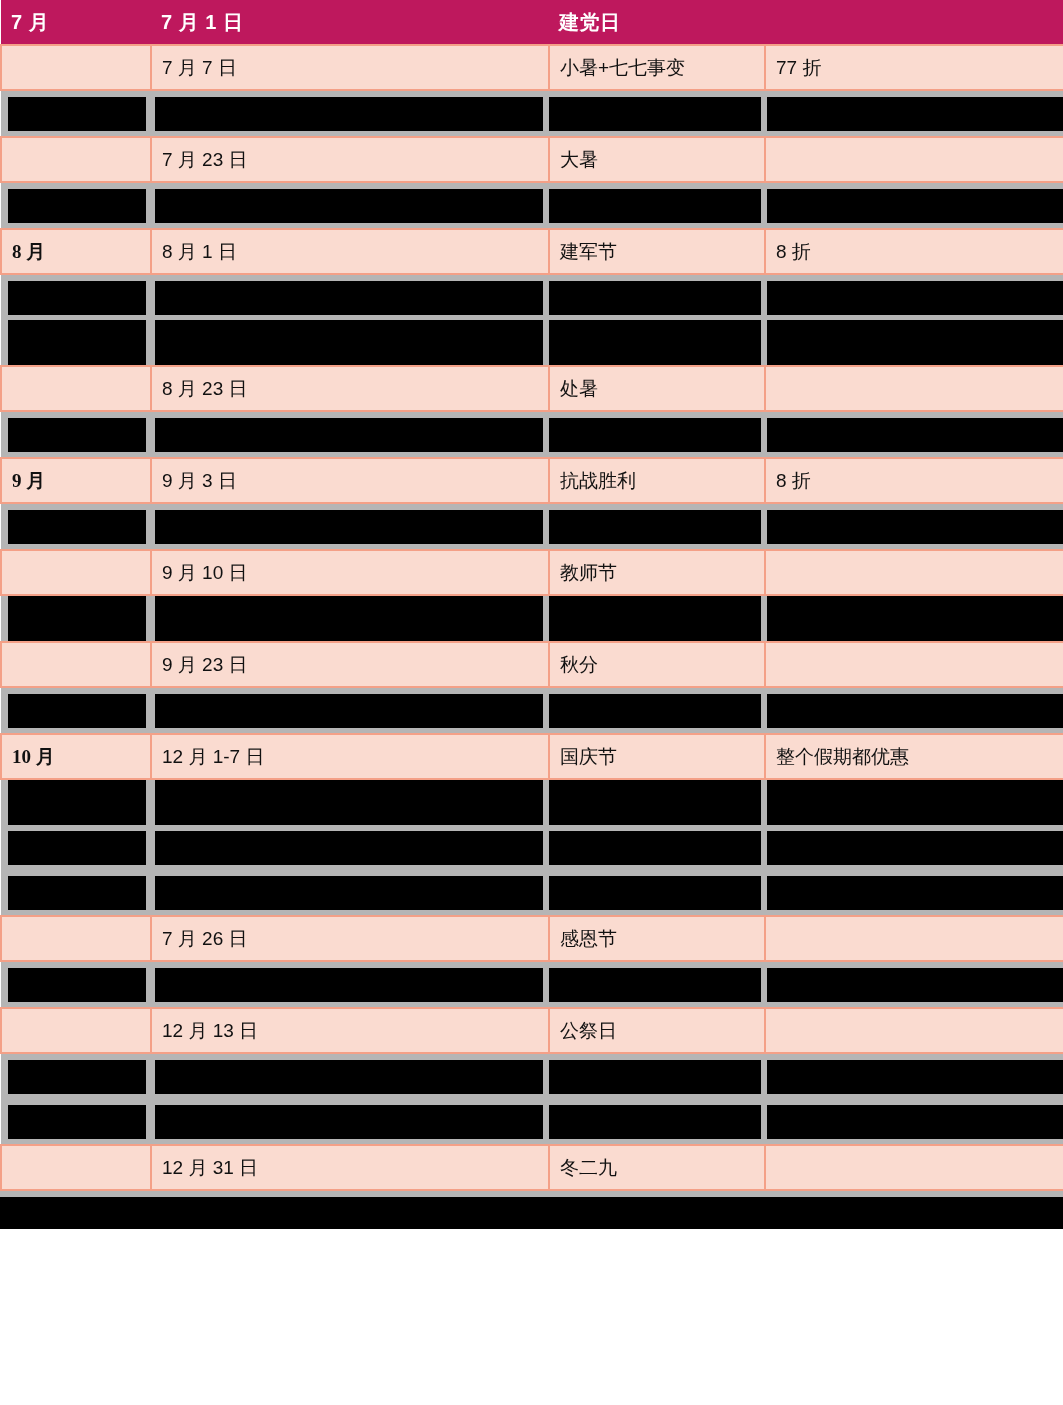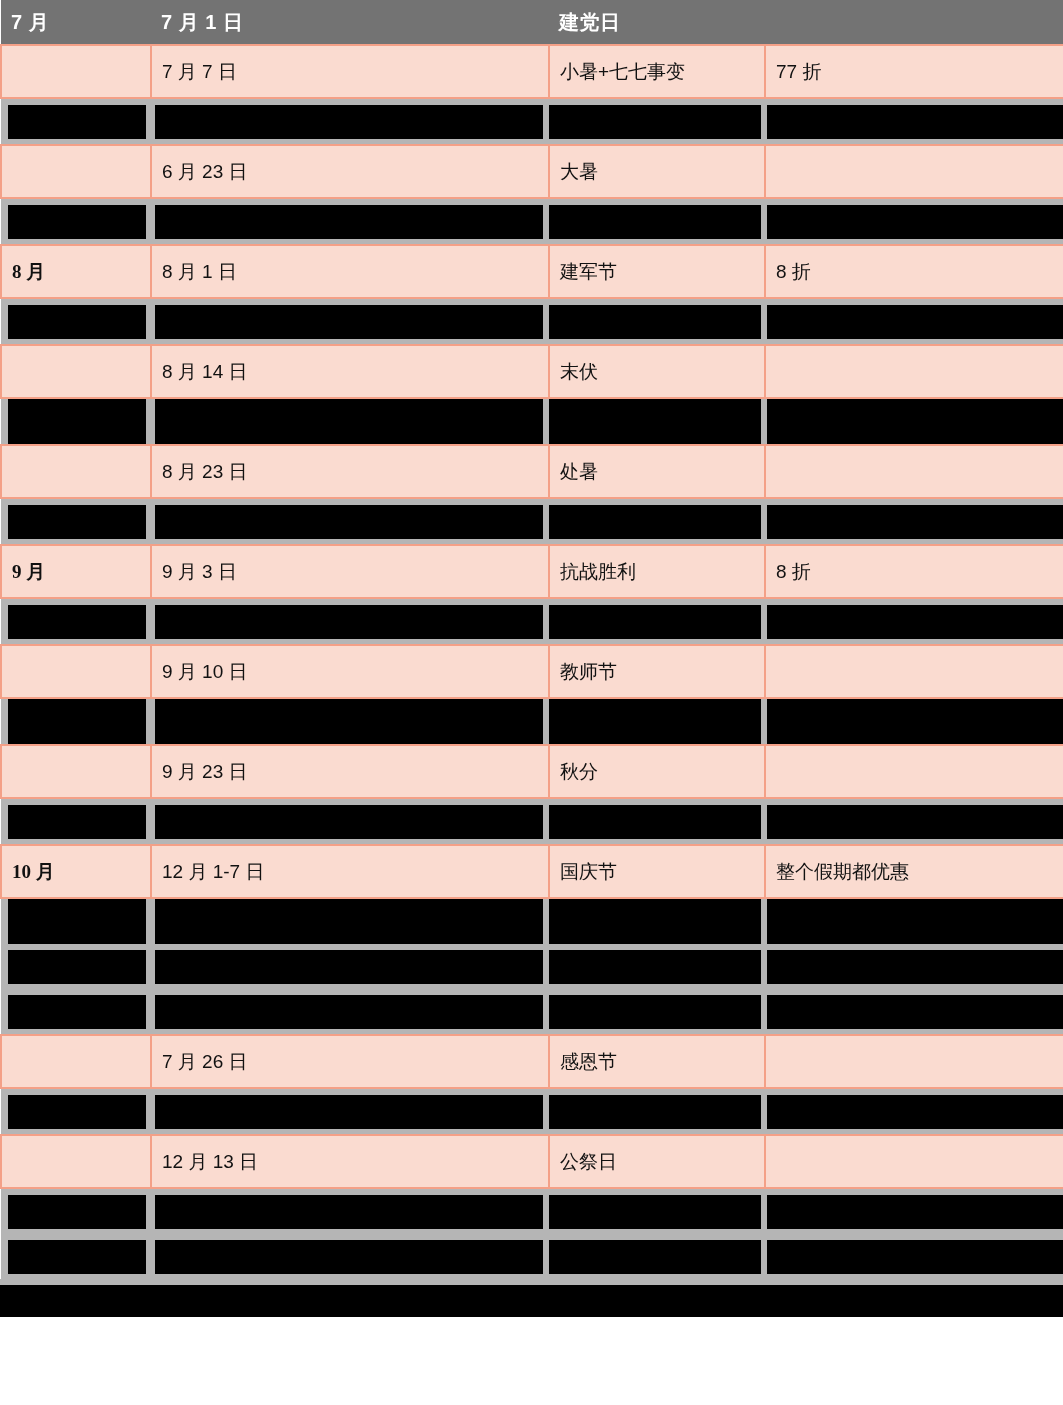--- a/index.html
+++ b/index.html
@@ -21,33 +21,33 @@
   }
 
   .calendar-table col.c-month  { width: 150px; }
   .calendar-table col.c-date   { width: 398px; }
   .calendar-table col.c-event  { width: 216px; }
   .calendar-table col.c-promo  { width: 299px; }
 
   
   tr.header-row { height: 45px; }
   tr.header-row td {
-    background: #737373;
+    background: #be185d;
     color: #ffffff;
     font-size: 20px;
     font-weight: bold;
     padding: 0 8px 0 10px;
     vertical-align: middle;
     border: none;
     letter-spacing: 0.5px;
     white-space: nowrap;
   }
 
   
-  tr.data-row { height: 53px; }
+  tr.data-row { height: 45px; }
   tr.data-row td {
     background: #FADBD0;
     color: #111111;
     font-size: 19px;
     padding: 0 8px 0 10px;
     vertical-align: middle;
     border-right: 2px solid #F4A087;
     border-top: 2px solid #F4A087;
     border-bottom: 2px solid #F4A087;
     white-space: nowrap;
@@ -147,21 +147,21 @@
         </td>
         <td class="event-cell">
           <span class="bar"></span>
         </td>
         <td class="promo-cell">
           <span class="bar"></span>
         </td>
       </tr>
       <tr class="data-row">
         <td class="month-cell"></td>
-        <td class="date-cell">6 月 23 日</td>
+        <td class="date-cell">7 月 23 日</td>
         <td class="event-cell">大暑</td>
         <td class="promo-cell"></td>
       </tr>
       <tr class="redacted-row capped">
         <td class="month-cell">
           <span class="bar"></span>
         </td>
         <td class="date-cell">
           <span class="bar"></span>
         </td>
@@ -185,26 +185,20 @@
         <td class="date-cell">
           <span class="bar"></span>
         </td>
         <td class="event-cell">
           <span class="bar"></span>
         </td>
         <td class="promo-cell">
           <span class="bar"></span>
         </td>
       </tr>
-      <tr class="data-row">
-        <td class="month-cell"></td>
-        <td class="date-cell">8 月 14 日</td>
-        <td class="event-cell">末伏</td>
-        <td class="promo-cell"></td>
-      </tr>
       <tr class="redacted-row flush">
         <td class="month-cell">
           <span class="bar"></span>
         </td>
         <td class="date-cell">
           <span class="bar"></span>
         </td>
         <td class="event-cell">
           <span class="bar"></span>
         </td>
@@ -387,16 +381,22 @@
         <td class="date-cell">
           <span class="bar"></span>
         </td>
         <td class="event-cell">
           <span class="bar"></span>
         </td>
         <td class="promo-cell">
           <span class="bar"></span>
         </td>
       </tr>
+      <tr class="data-row">
+        <td class="month-cell"></td>
+        <td class="date-cell">12 月 31 日</td>
+        <td class="event-cell">冬二九</td>
+        <td class="promo-cell"></td>
+      </tr>
     </tbody>
 </table>
 
 <div class="bottom-band"></div>
 
 </body></html>

